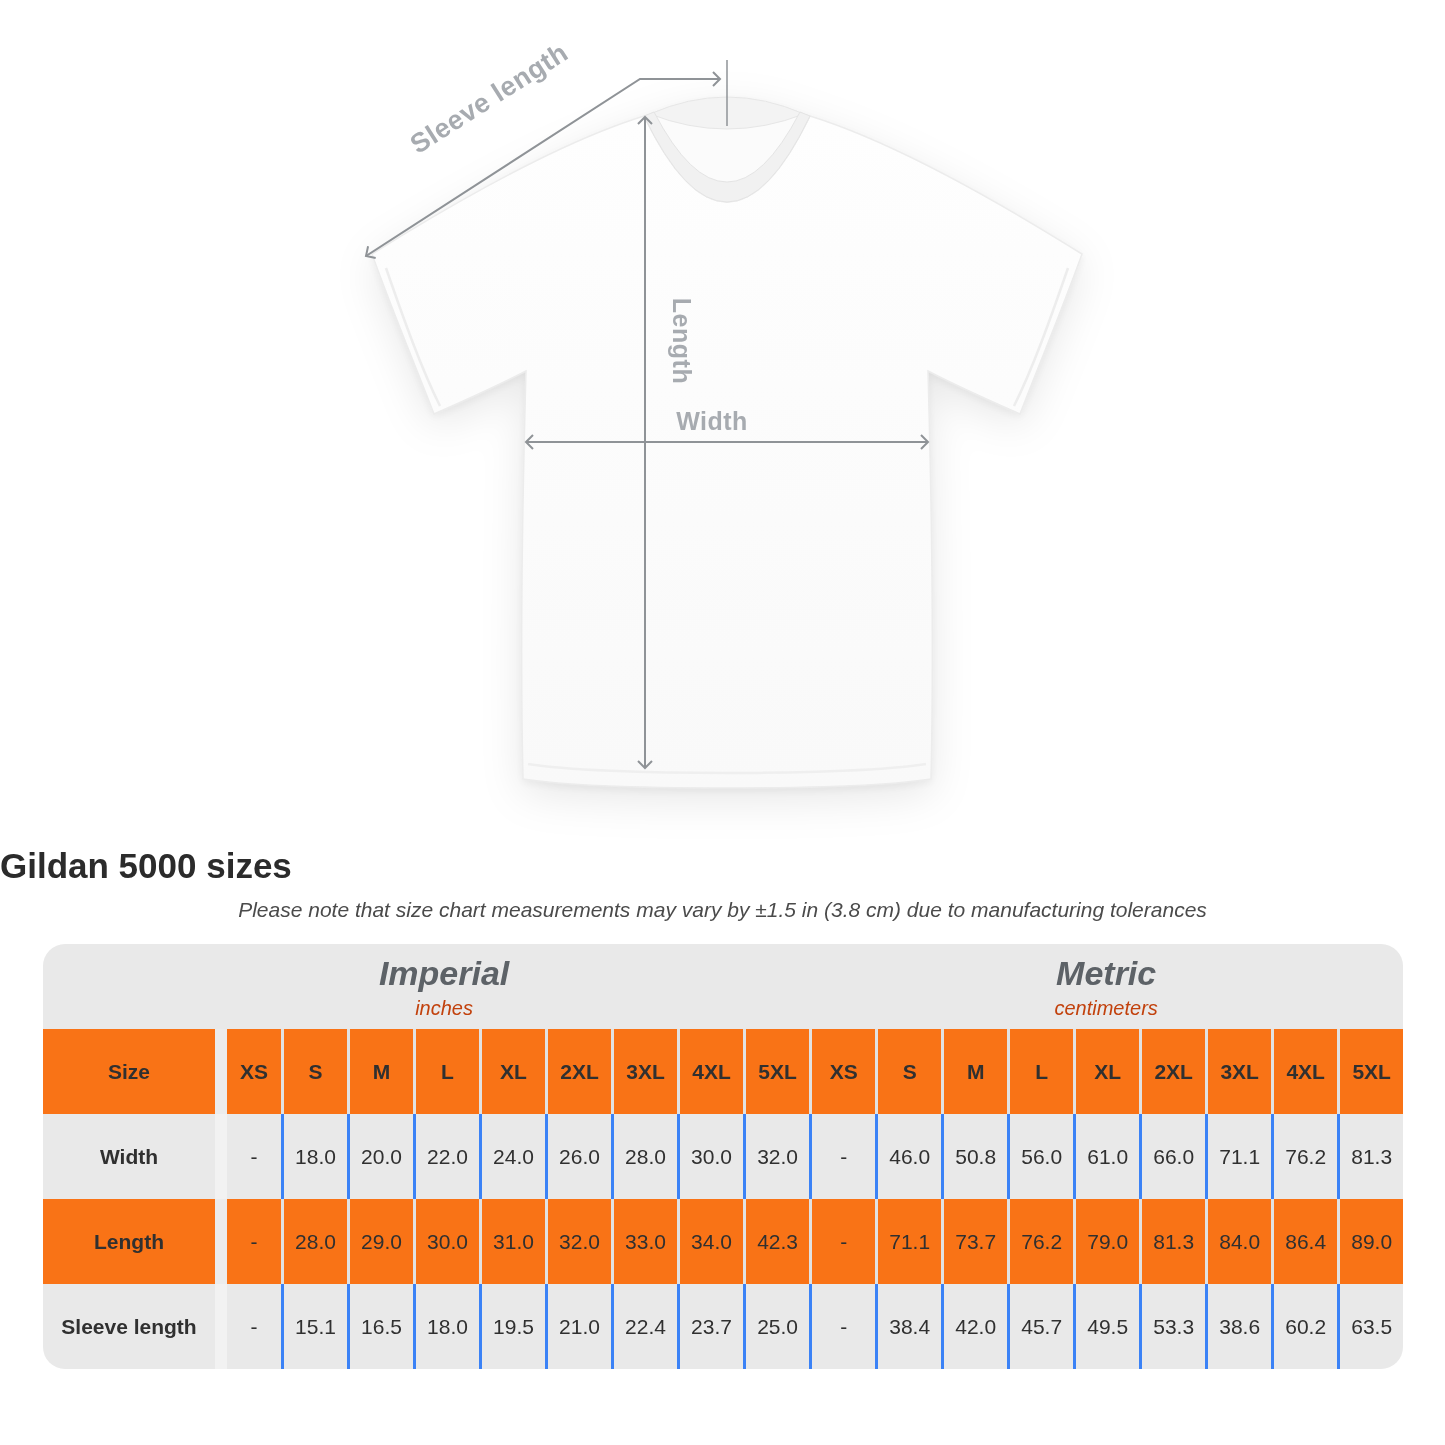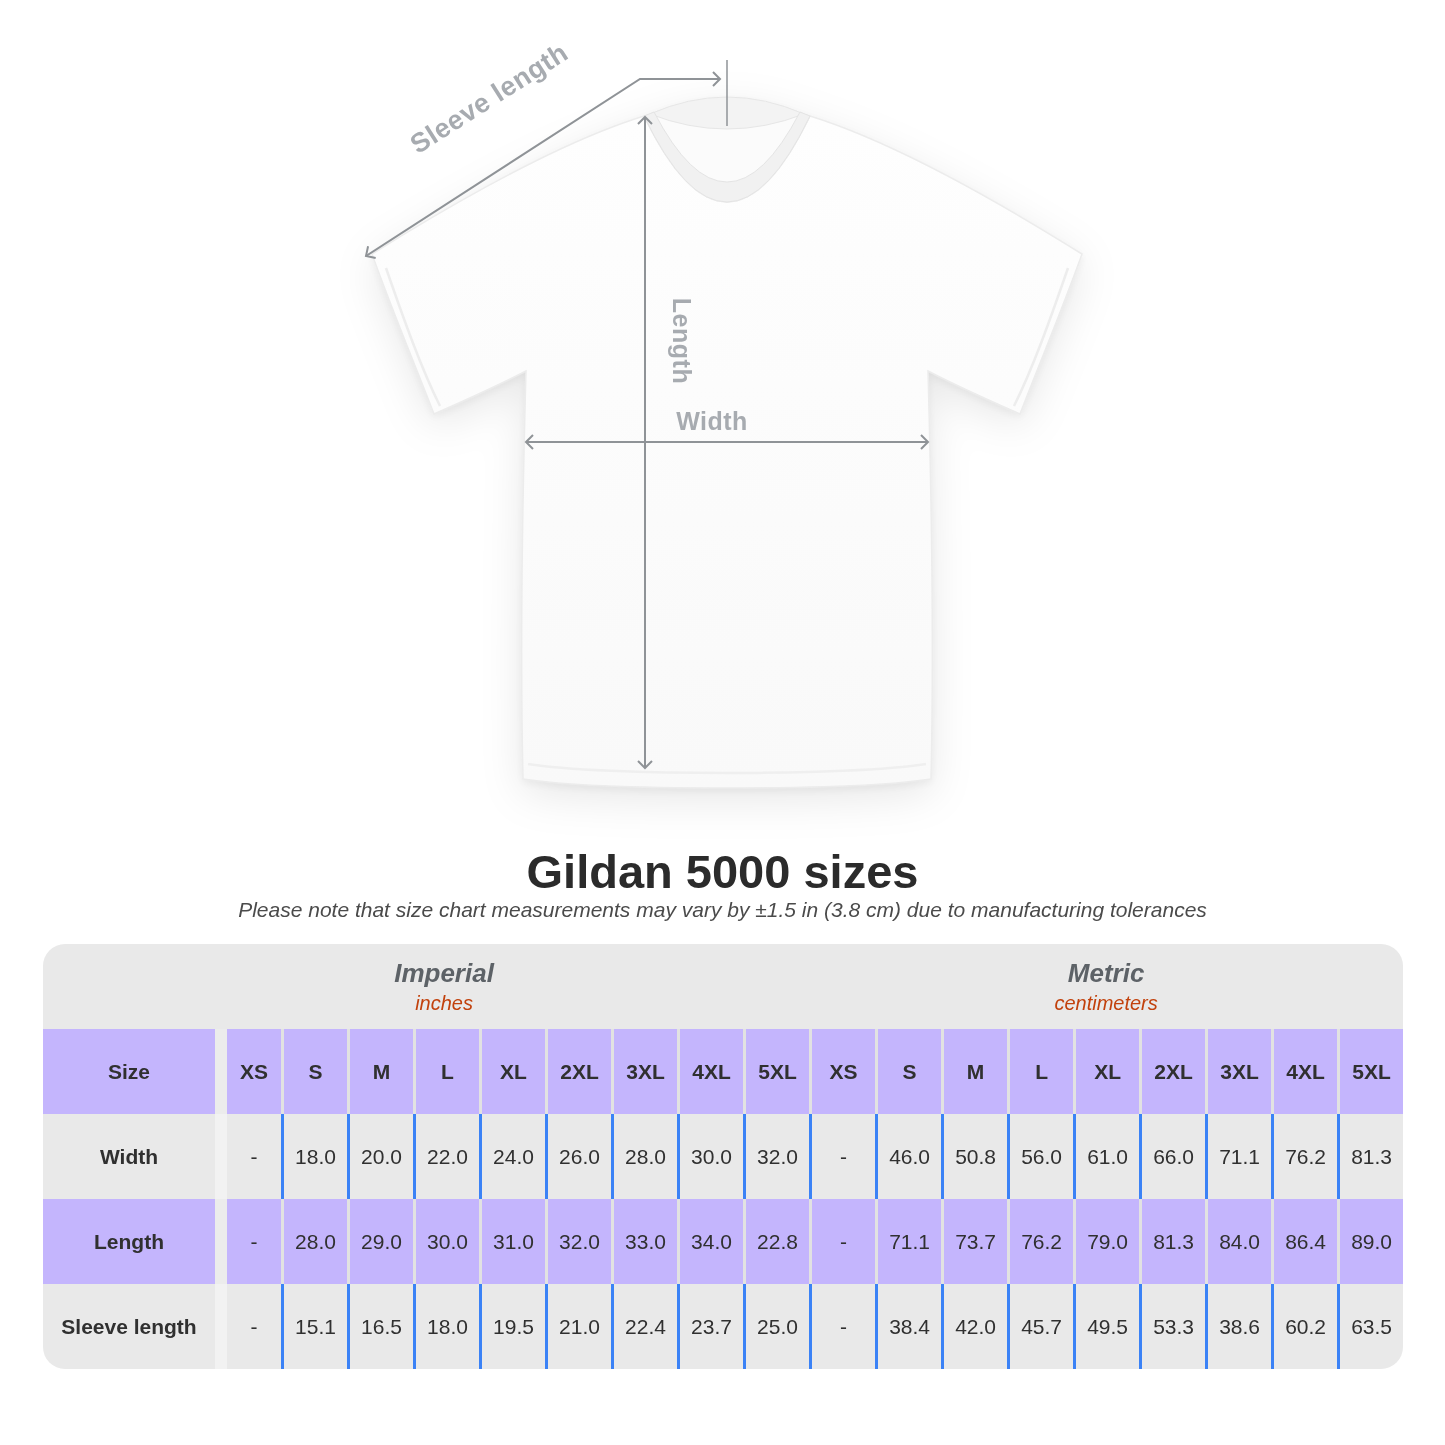--- a/index.html
+++ b/index.html
@@ -8,46 +8,46 @@
     font-family:"Liberation Sans", sans-serif;
   }
   
   .hero{position:absolute;top:0;left:0;width:1445px;height:840px;}
   .hero svg{display:block;width:1445px;height:840px;}
   .shirt{filter:drop-shadow(0 3px 4px rgba(0,0,0,.05)) drop-shadow(0 12px 20px rgba(0,0,0,.09));}
   .dim-label{font-weight:bold;font-size:25px;fill:#a7abb0;letter-spacing:.5px;}
   .dim-label.sleeve{font-size:27px;}
   
   .title{
-    position:absolute;top:848px;left:0;width:1445px;text-align:center;
-    font-size:47px;font-weight:bold;color:#2b2b2b;line-height:1;
+    position:absolute;top:848px;left:0;width:1445px;
+    font-size:35px;font-weight:bold;color:#2b2b2b;line-height:1;
   }
   .note{
     position:absolute;top:897px;left:0;width:1445px;text-align:center;
     font-size:21px;font-style:italic;color:#4b4b4b;line-height:1.25;
   }
   
   .table-wrap{
     position:absolute;left:43px;top:944px;width:1360px;
     border-radius:22px;overflow:hidden;
   }
   table.size-table{
     border-collapse:separate;border-spacing:0;table-layout:fixed;
     width:1360px;
   }
   table.size-table td{
     text-align:center;vertical-align:middle;padding:0;
     font-size:21px;color:#303030;height:85px;
   }
   td.band{background:#e9e9e9;height:118px;}
-  .bname{font-weight:bold;font-style:italic;font-size:26px;color:#5d6267;line-height:1.25;}
+  .bname{font-weight:bold;font-style:italic;font-size:34px;color:#5d6267;line-height:1.25;}
   .bunit{font-style:italic;font-size:20px;color:#c2410c;line-height:1.3;}
   td.band .pad{padding-left:36px;}
   td.lbl, td.hdr{font-weight:bold;color:#6f747a;}
-  tr.r-white td{background:#c4b5fd;}
+  tr.r-white td{background:#f97316;}
   tr.r-gray td{background:#e9e9e9;}
   tr.r-white td.vsep{border-left:3px solid #e2e2e2;}
   tr.r-white td.wsep{border-left:12px solid #ececec;}
   tr.r-gray td.vsep{border-left:3px solid #3b82f6;}
   tr.r-gray td.wsep{border-left:12px solid #f2f2f2;}
 </style>
 </head>
 <body>
 
 <div class="page">
@@ -174,21 +174,21 @@
         <tr class="r-white">
           <td class="lbl">Length</td>
           <td class="wsep">-</td>
           <td class="vsep">28.0</td>
           <td class="vsep">29.0</td>
           <td class="vsep">30.0</td>
           <td class="vsep">31.0</td>
           <td class="vsep">32.0</td>
           <td class="vsep">33.0</td>
           <td class="vsep">34.0</td>
-          <td class="vsep">22.8</td>
+          <td class="vsep">42.3</td>
           <td class="vsep">-</td>
           <td class="vsep">71.1</td>
           <td class="vsep">73.7</td>
           <td class="vsep">76.2</td>
           <td class="vsep">79.0</td>
           <td class="vsep">81.3</td>
           <td class="vsep">84.0</td>
           <td class="vsep">86.4</td>
           <td class="vsep">89.0</td>
         </tr>

